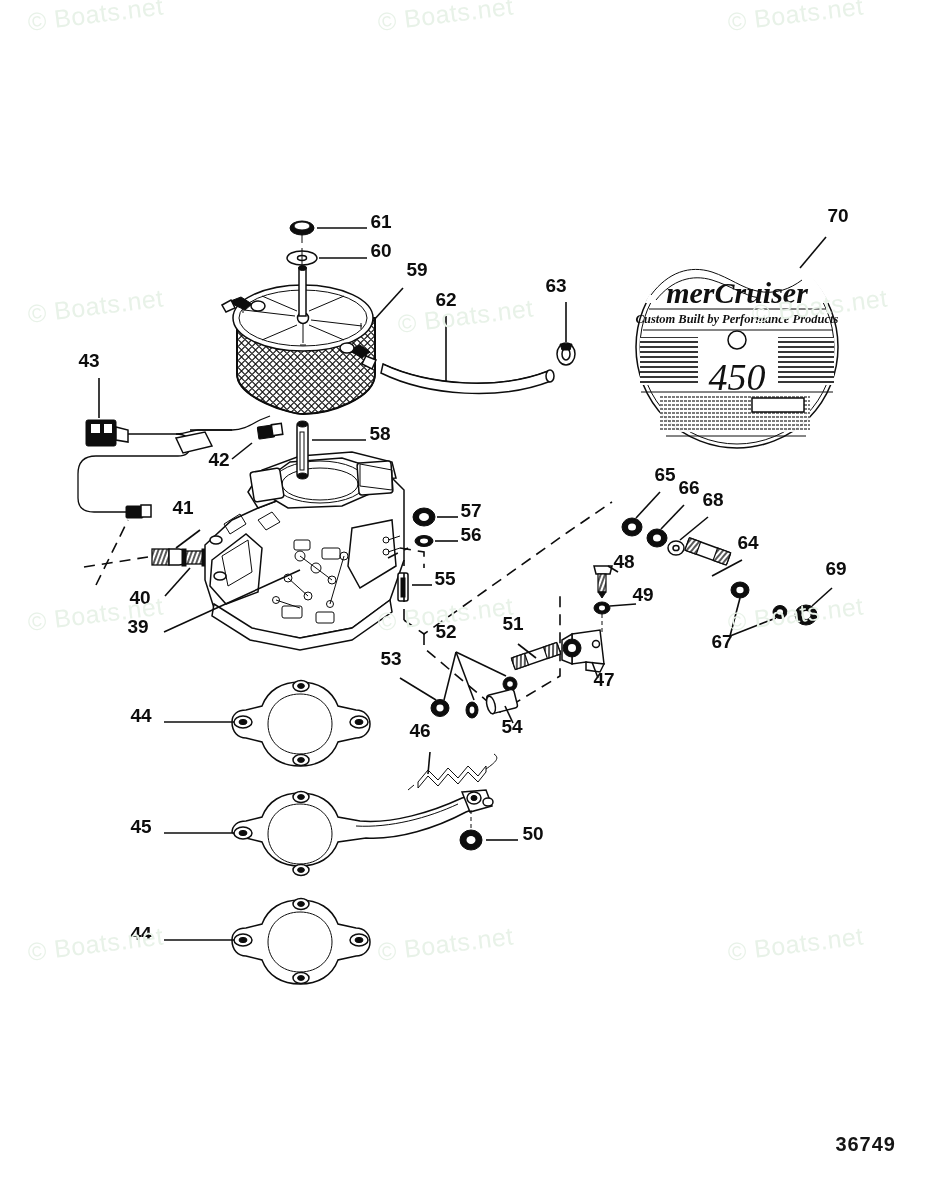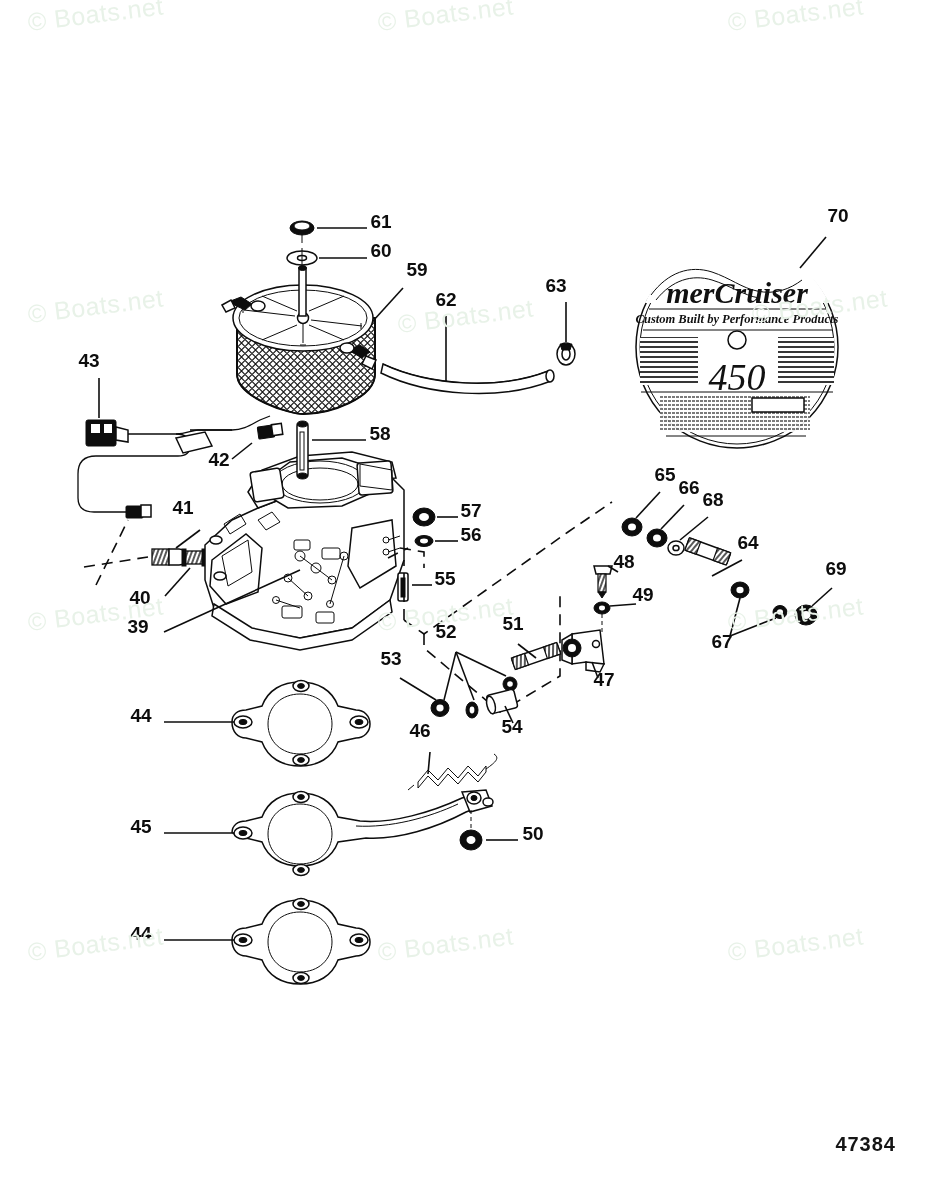--- a/index.html
+++ b/index.html
@@ -487,14 +487,14 @@
       <div class="wm" style="left: 398px; top: 310px;">© Boats.net</div>
       <div class="wm" style="left: 752px; top: 300px;">© Boats.net</div>
       <div class="wm" style="left: 28px; top: 608px;">© Boats.net</div>
       <div class="wm" style="left: 378px; top: 608px;">© Boats.net</div>
       <div class="wm" style="left: 728px; top: 608px;">© Boats.net</div>
       <div class="wm" style="left: 28px; top: 938px;">© Boats.net</div>
       <div class="wm" style="left: 378px; top: 938px;">© Boats.net</div>
       <div class="wm" style="left: 728px; top: 938px;">© Boats.net</div>
     </div>
 
-  <div id="partno">47384</div>
+  <div id="partno">36749</div>
 </div>
 
 </body></html>

